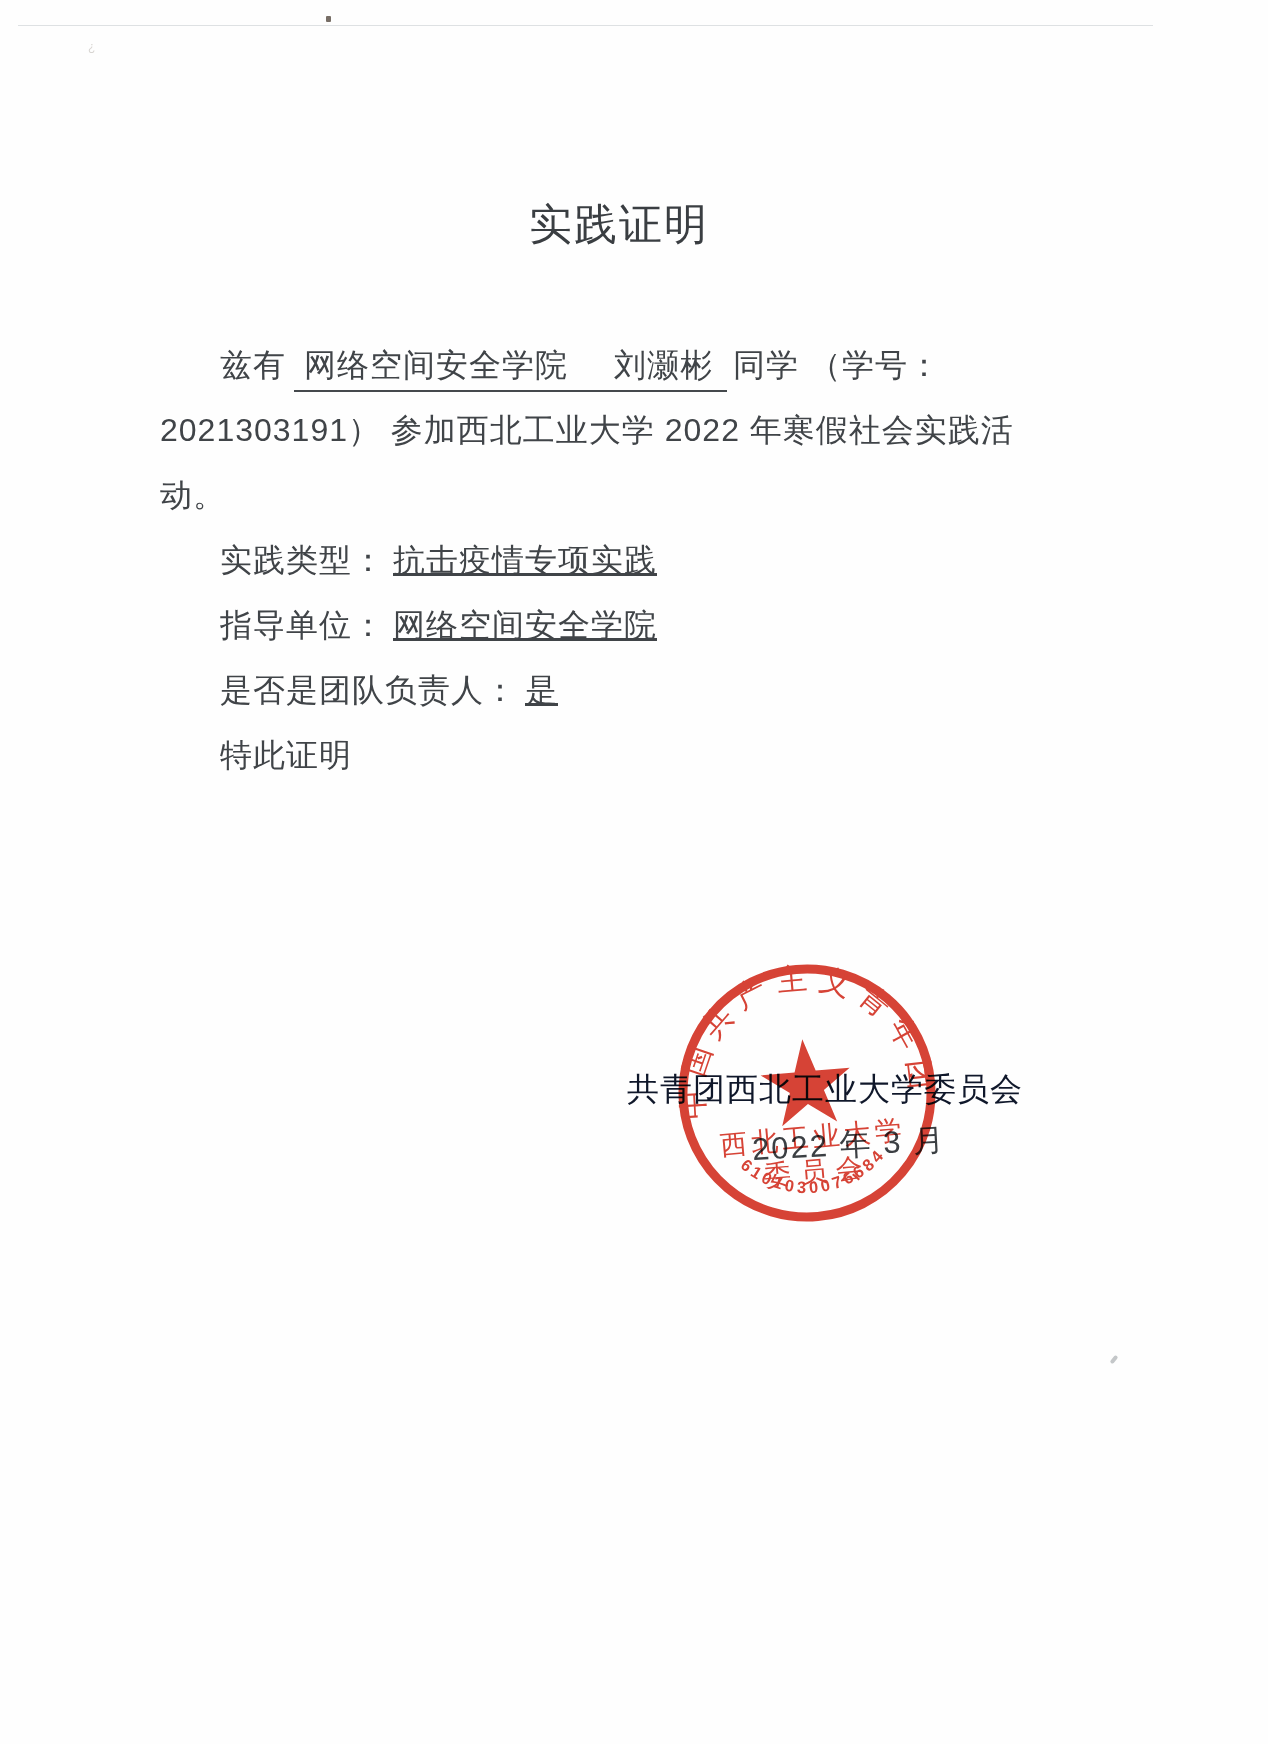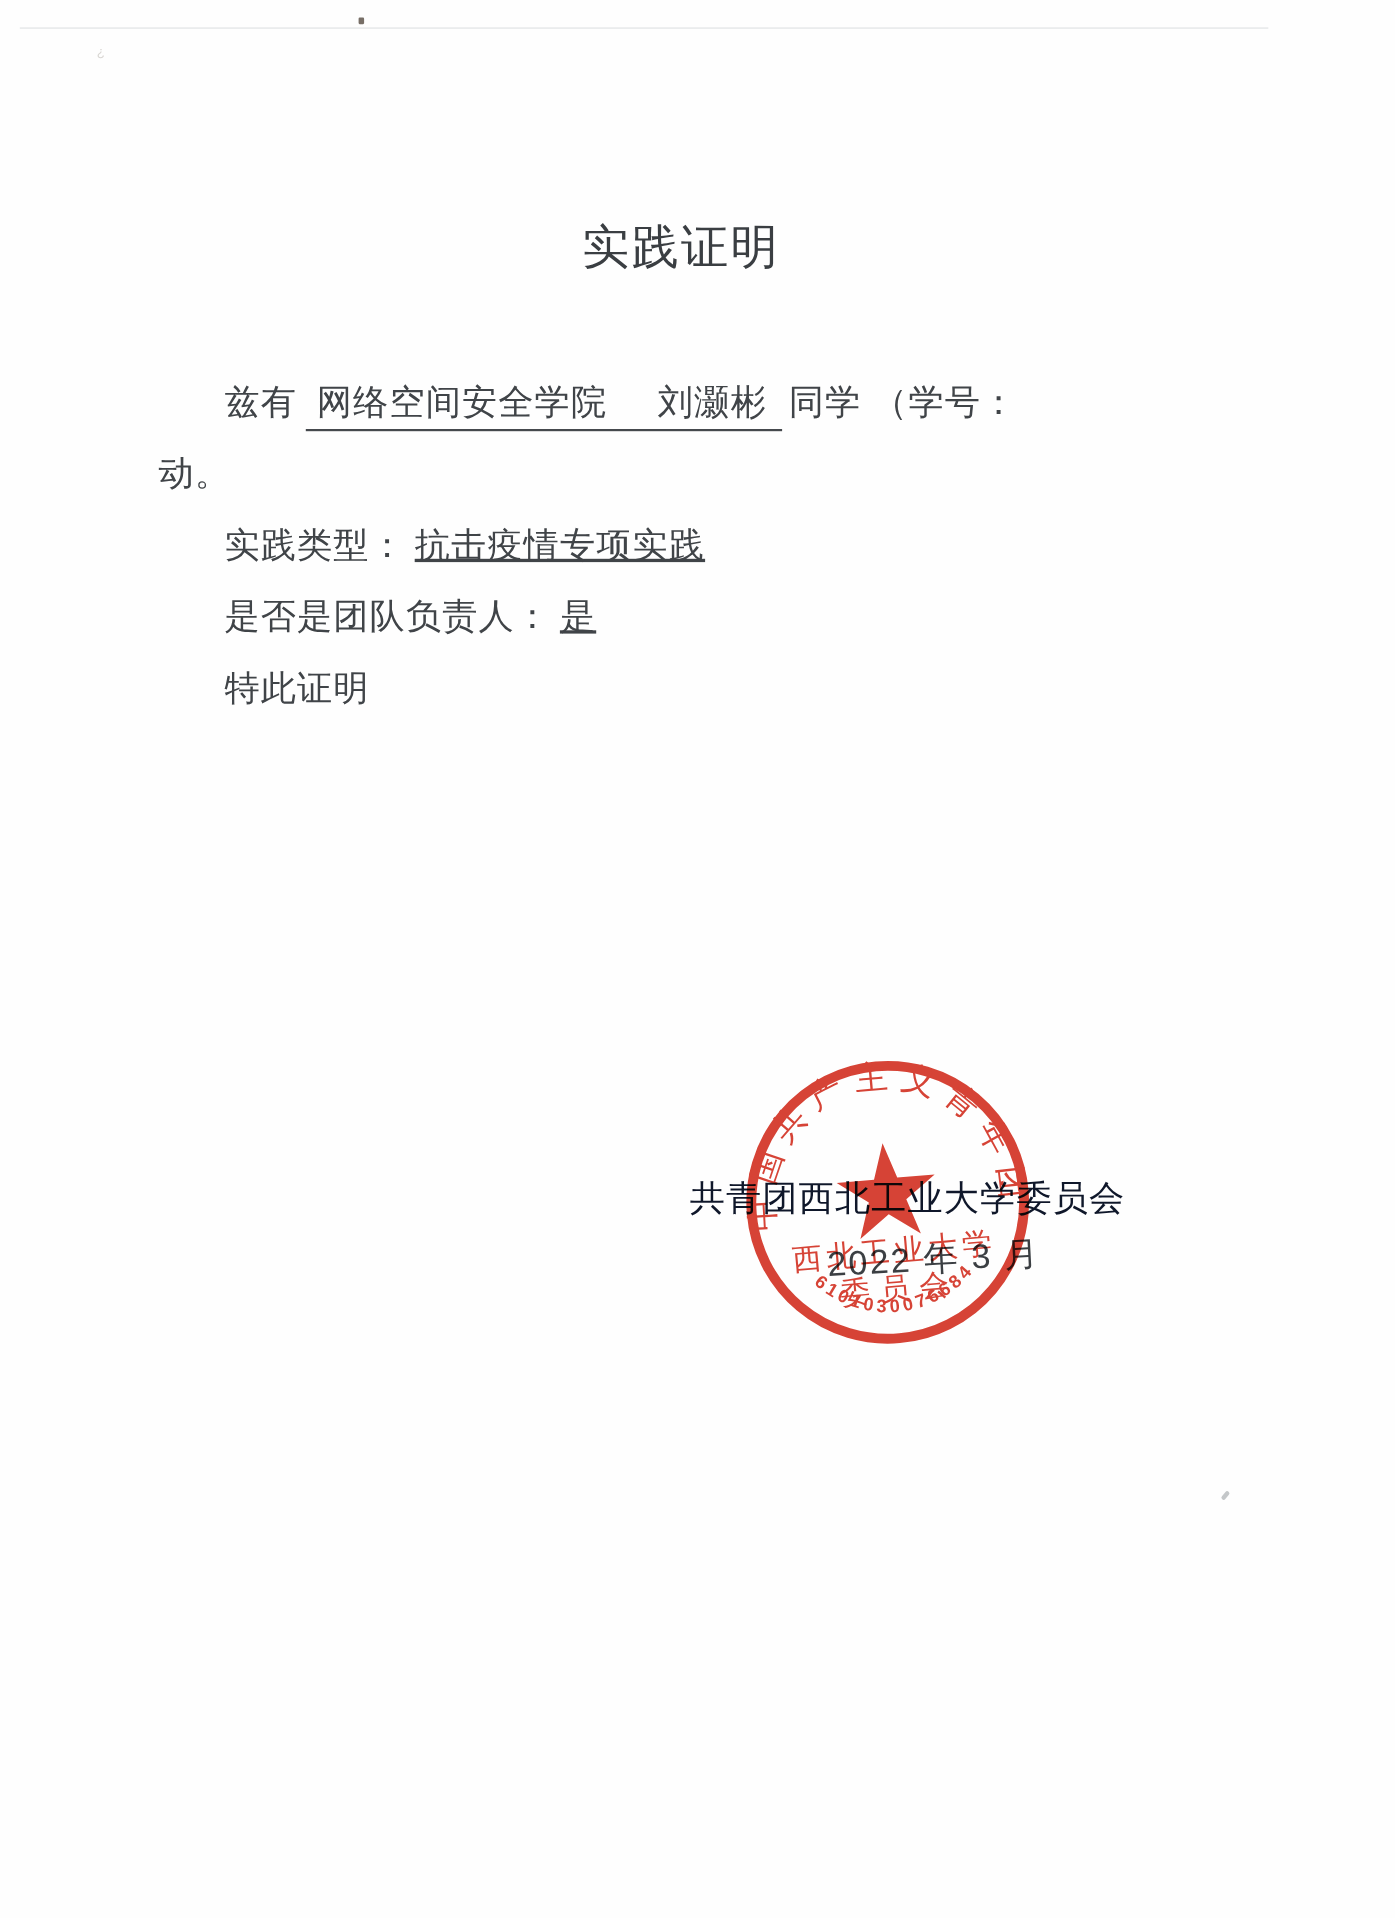--- a/index.html
+++ b/index.html
@@ -30,21 +30,21 @@
   }
 
   .title{
     position:absolute;left:4px;top:196px;width:1230px;
     text-align:center;
     font-size:43px;letter-spacing:2px;
     color:#3a3e42;
   }
 
   .body-text{
-    position:absolute;left:144px;top:333px;width:880px;
+    position:absolute;left:160px;top:333px;width:880px;
     font-size:32px;line-height:65px;letter-spacing:1px;
     color:#404448;
   }
   .line{white-space:nowrap;}
   .indent{padding-left:60px;display:inline-block;}
   .uwrap{
     display:inline-block;
     border-bottom:2px solid #45494d;
     padding:0 14px 2px 10px;
     margin-left:8px;margin-right:6px;
@@ -89,27 +89,29 @@
   <div class="scan-dot"></div>
   <div class="scan-smudge">¿</div>
   <div class="scan-mark-br"></div>
 
   <div class="title">实践证明</div>
 
   <div class="body-text">
 
     <div class="line"><span class="indent">兹有</span><span class="uwrap"><span>网络空间安全学院</span><span class="ugap"></span><span>刘灏彬</span></span><span>同学 （学号：</span></div>
 
+    <div class="line">2021303191） 参加西北工业大学 2022 年寒假社会实践活</div>
 
     <div class="line">动。</div>
 
     <div class="line"><span class="indent">实践类型：</span><span class="detail-value">抗击疫情专项实践</span></div>
 
 
 
+    <div class="line"><span class="indent">指导单位：</span><span class="detail-value">网络空间安全学院</span></div>
 
     <div class="line"><span class="indent">是否是团队负责人：</span><span class="detail-value">是</span></div>
 
     <div class="line"><span class="indent">特此证明</span></div>
 
   </div>
 
   <svg class="seal" viewBox="0 0 280 280">
     <defs>
       <path id="arcTop" d="M 42.3,175.6 A 104,104 0 1 1 237.7,175.6" fill="none"></path>

